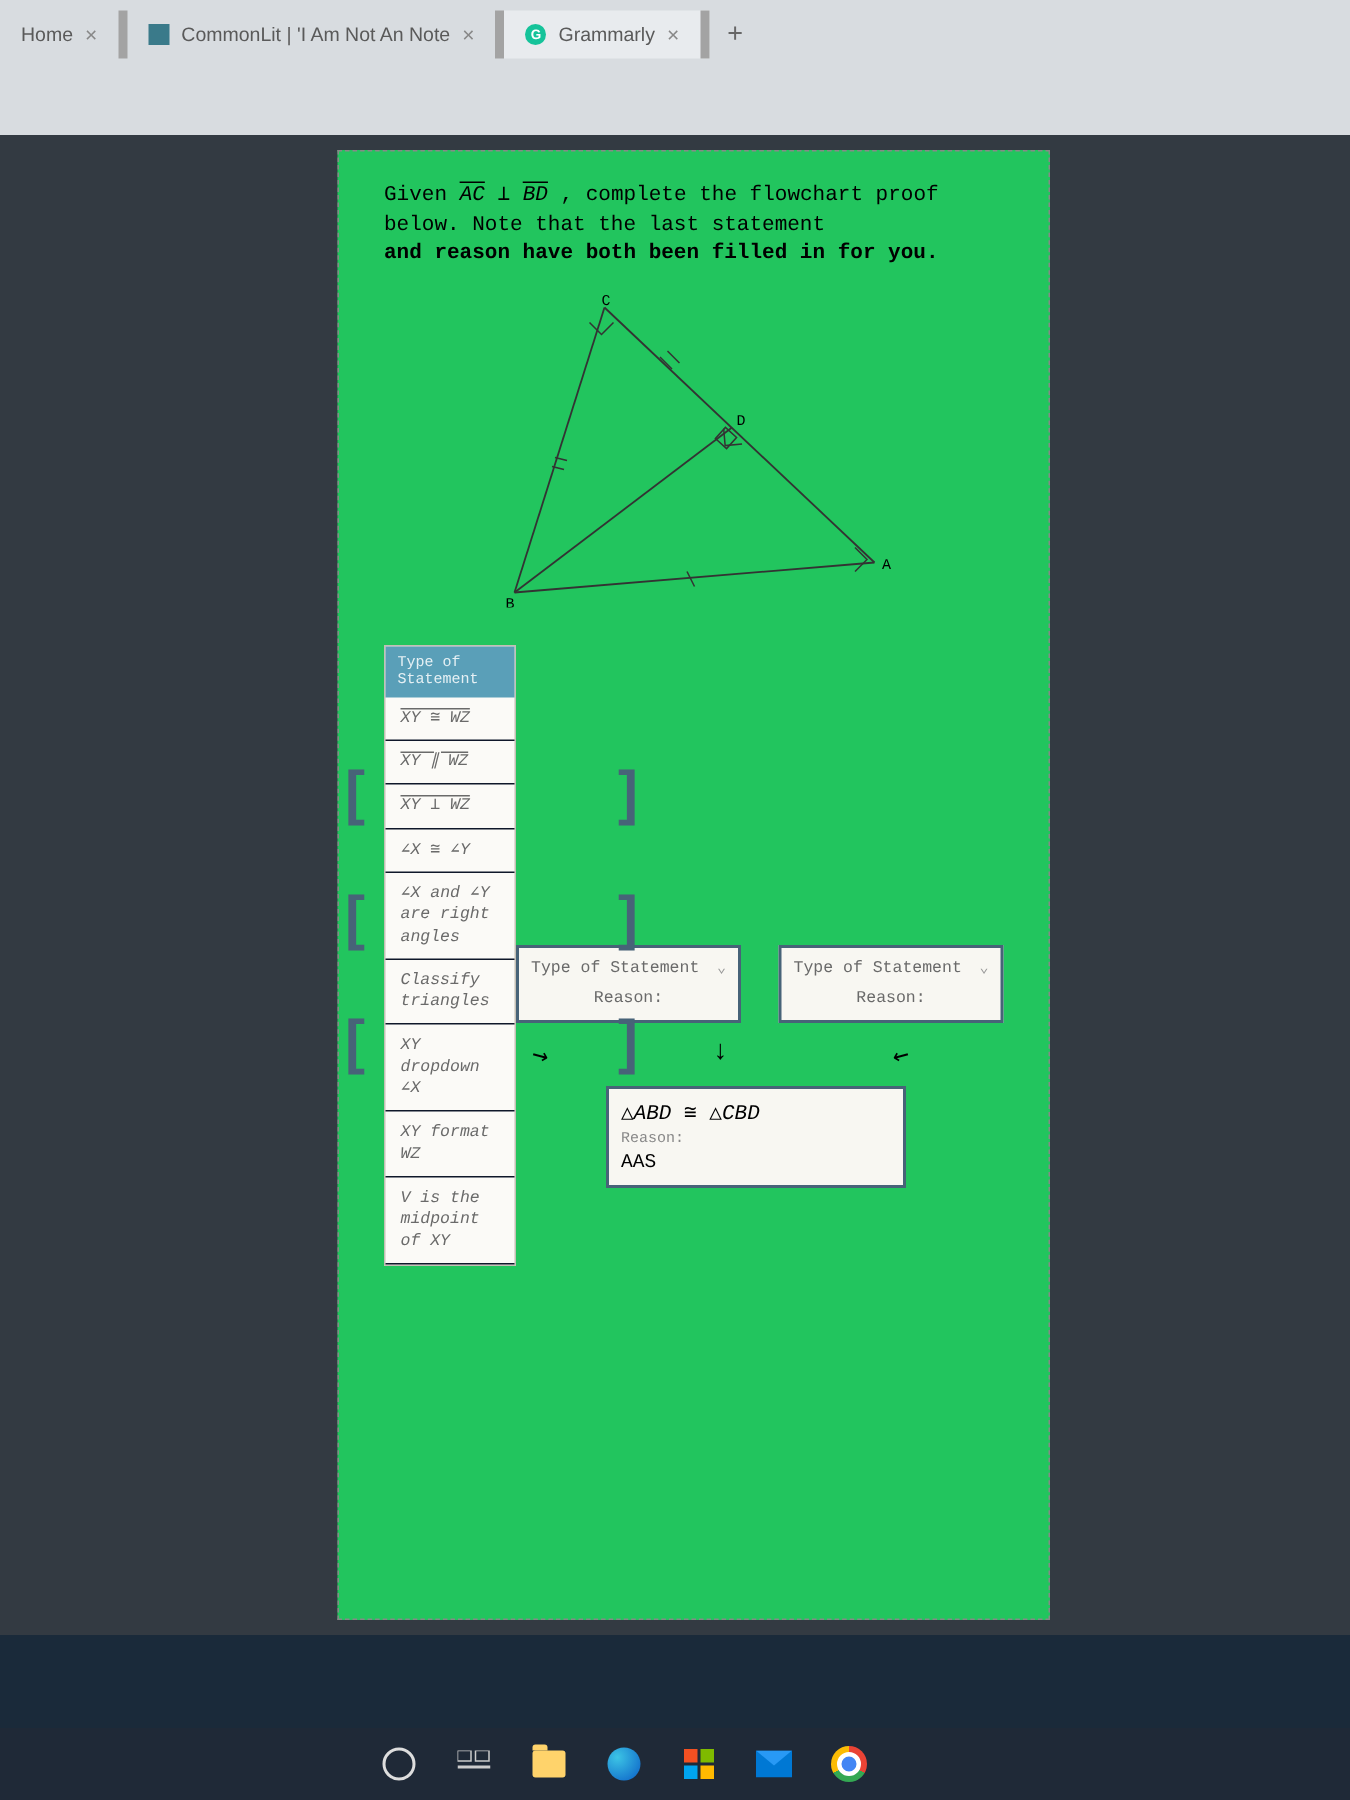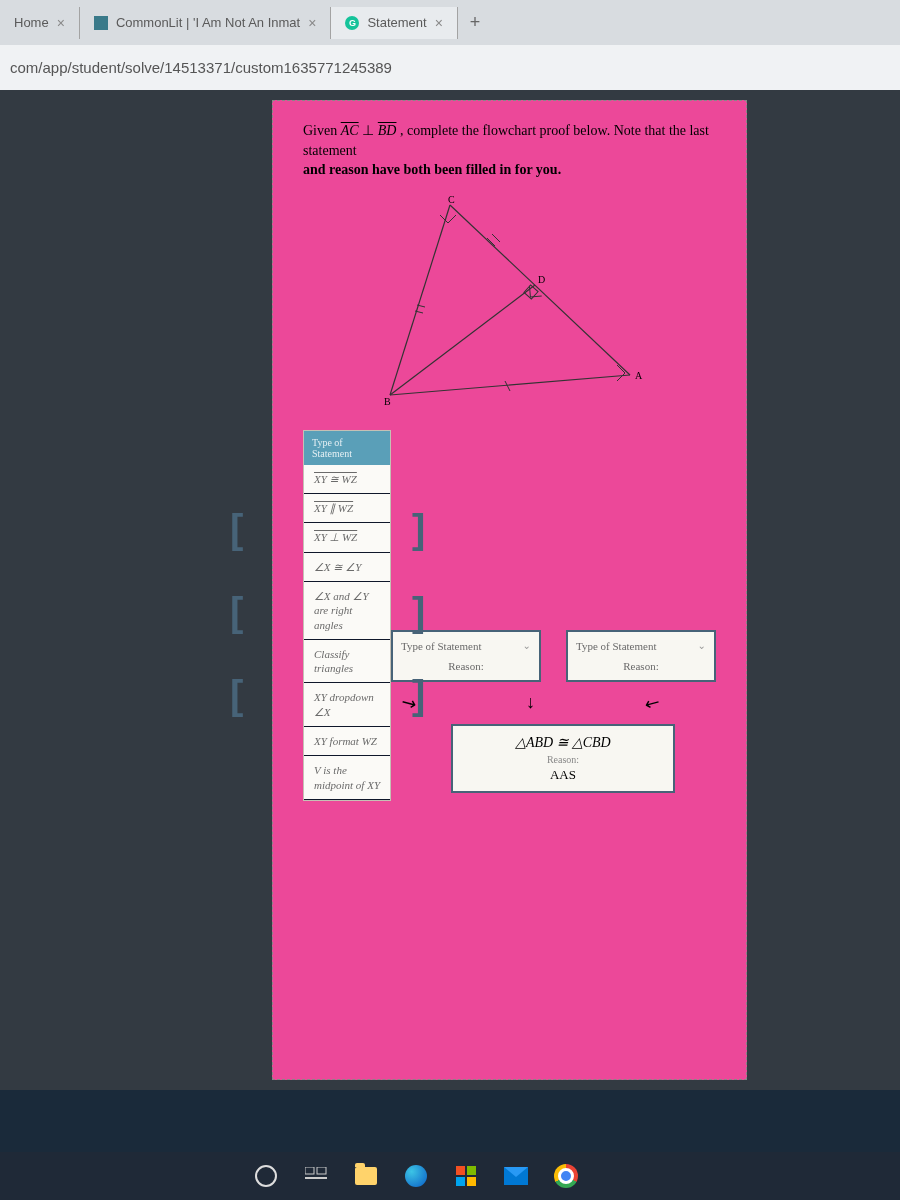--- a/index.html
+++ b/index.html
@@ -20,21 +20,21 @@
   align-items: center;
   height: 45px;
   padding-left: 0;
 }
 .tab {
   display: flex;
   align-items: center;
   padding: 8px 14px;
   font-size: 13px;
   color: #5a5a5a;
-  border-right: 1px solid #a3a3a3;
+  border-right: 6px solid #a3a3a3;
   gap: 8px;
 }
 .tab.active { background: #e8ebee; }
 .tab-close { font-size: 14px; color: #888; cursor: pointer; }
 .tab-icon { width: 14px; height: 14px; display:inline-block; }
 .grammarly-icon {
   width: 14px; height: 14px; border-radius: 50%;
   background: #15c39a; display: inline-flex;
   align-items: center; justify-content: center;
   color: white; font-size: 9px; font-weight: bold;
@@ -49,27 +49,26 @@
   font-size: 15px;
   color: #555;
 }
 .content-area {
   background: #333a42;
   height: 1000px;
   padding: 10px 200px 10px 225px;
   position: relative;
 }
 .page {
-  background: #ec4899;
+  background: #22c55e;
   width: 100%;
   height: 100%;
   padding: 20px 30px;
   border: 1px dashed #888;
-  font-family: Liberation Serif, serif;
-  margin-left: 47px;
+  font-family: Liberation Mono, monospace;
 }
 .instructions {
   font-size: 14px;
   line-height: 1.4;
   margin-bottom: 15px;
 }
 .bold { font-weight: bold; }
 .overline { text-decoration: overline; font-style: italic; }
 .diagram {
   display: flex;
@@ -112,22 +111,21 @@
 .statement-box .header-row {
   display: flex;
   justify-content: space-between;
   padding: 0 4px 4px 4px;
 }
 .statement-box .reason-row { margin-top: 4px; }
 .chevron { color: #999; font-size: 10px; }
 .final-box {
   border: 2px solid #476378;
   background: #f8f7f2;
-  width: 224px;
-  text-align: center;
+  width: 200px;
   padding: 8px;
   margin: 0 auto;
 }
 .final-statement { font-style: italic; font-size: 14px; }
 .final-reason-label { font-size: 10px; color: #888; margin-top: 3px; }
 .final-reason { font-size: 13px; margin-top: 2px; }
 .taskbar {
   position: absolute;
   bottom: 0;
   left: 0;
@@ -186,32 +184,29 @@
 <body>
 
 <div class="browser-chrome">
   <div class="tab-bar">
     <div class="tab">
       <span>Home</span>
       <span class="tab-close">×</span>
     </div>
     <div class="tab">
       <span class="tab-icon" style="background:#3a7a8a;"></span>
-      <span>CommonLit | 'I Am Not An Inmat</span>
+      <span>CommonLit | 'I Am Not An Note</span>
       <span class="tab-close">×</span>
     </div>
     <div class="tab active">
       <span class="grammarly-icon">G</span>
-      <span>Statement</span>
+      <span>Grammarly</span>
       <span class="tab-close">×</span>
     </div>
     <div class="new-tab">+</div>
-  </div>
-  <div class="url-bar">
-    <span>com/app/student/solve/14513371/custom1635771245389</span>
   </div>
 </div>
 
 <div class="content-area">
   <div class="page">
 
     <div class="instructions">
       <span>Given</span>
       <span class="overline">AC</span>
       <span>⊥</span>

